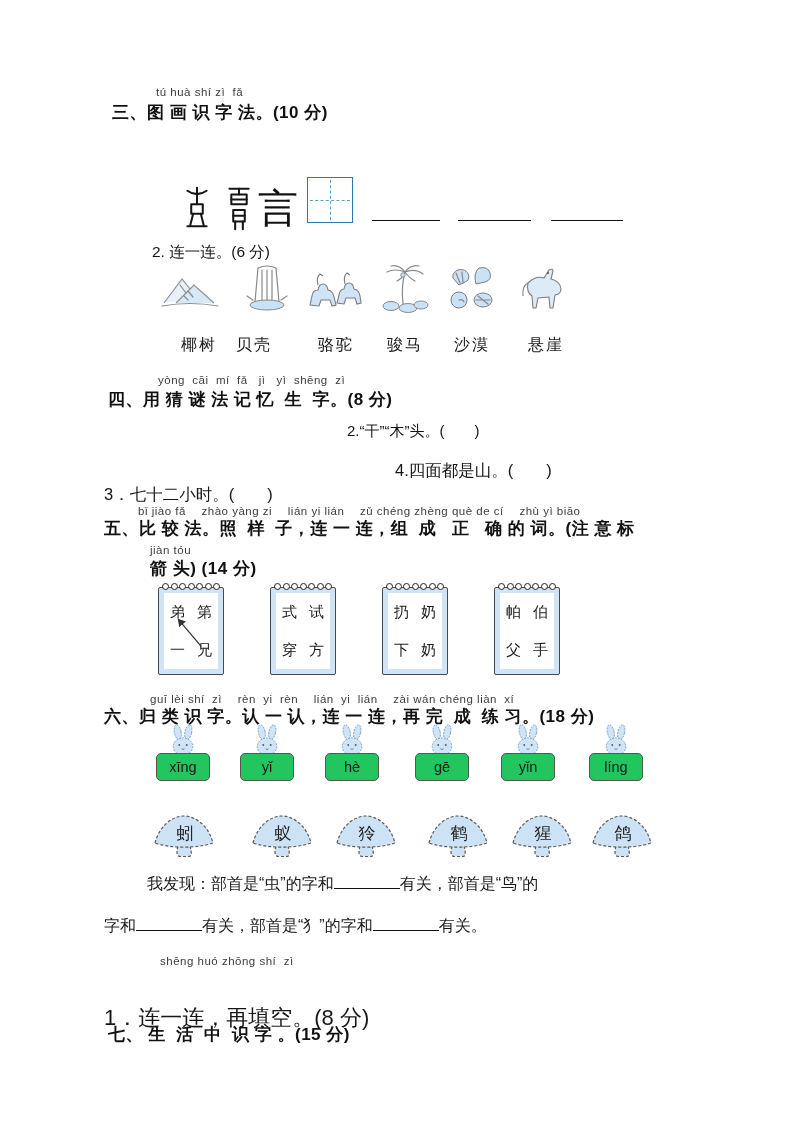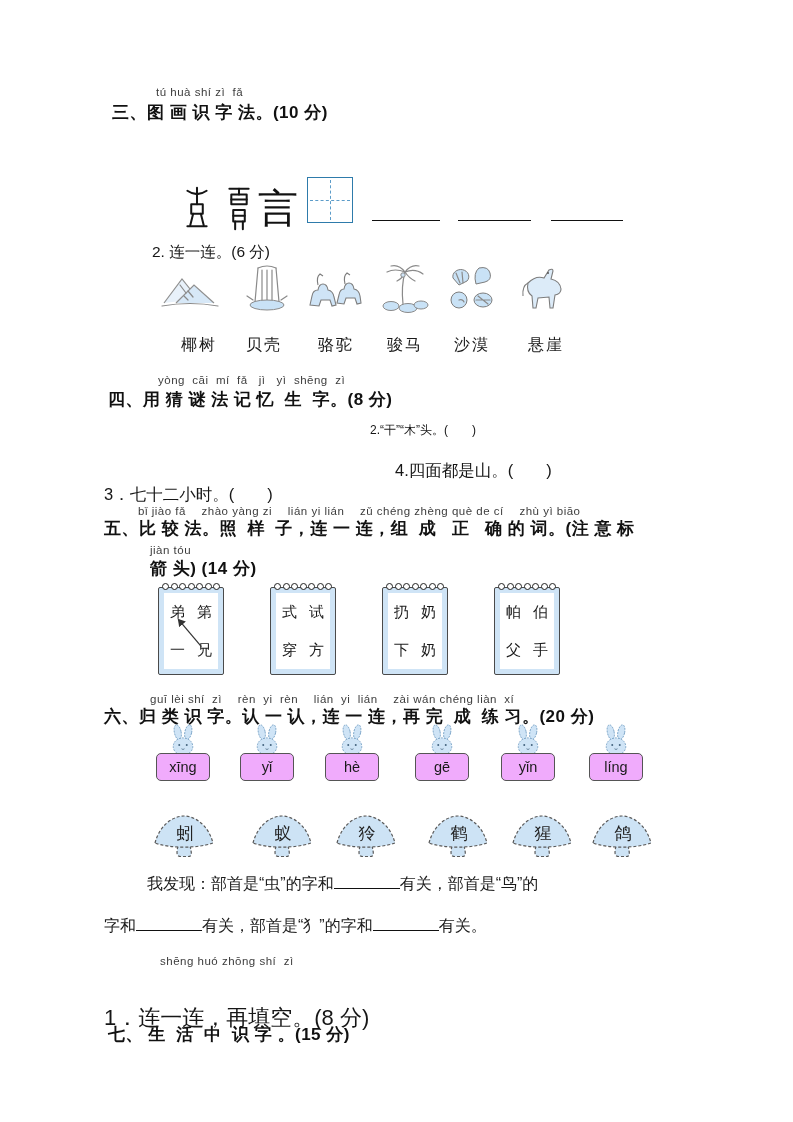--- a/index.html
+++ b/index.html
@@ -18,21 +18,21 @@
   .match-word{position:absolute;transform:translateX(-50%);font-size:16px;letter-spacing:2px;white-space:pre;}
   .notepad{position:absolute;top:583px;width:66px;}
   .rings{display:flex;justify-content:center;gap:1.5px;position:relative;z-index:2;}
   .ring{width:7px;height:7px;border:1.5px solid #222;border-radius:50%;background:#fff;box-sizing:border-box;}
   .pad-body{margin-top:-3px;height:76px;background:#cfe4f6;border:1.5px solid #4a4a4a;border-radius:2px;position:relative;padding:5px 5px;}
   .pad-inner{background:#fff;height:100%;display:grid;grid-template-columns:1fr 1fr;grid-template-rows:1fr 1fr;
              align-items:center;justify-items:center;font-size:15px;position:relative;}
   .pad-arrow{position:absolute;left:0;top:0;width:100%;height:100%;}
   .bunny-unit{position:absolute;top:724px;transform:translateX(-50%);display:flex;flex-direction:column;align-items:center;}
   .rabbit-svg{width:30px;height:33px;margin-bottom:-4px;position:relative;z-index:0;}
-  .pcard{min-width:42px;height:26px;background:#f0abfc;border:1.5px solid #555;border-radius:5px;display:flex;
+  .pcard{min-width:42px;height:26px;background:#22c55e;border:1.5px solid #555;border-radius:5px;display:flex;
          align-items:center;justify-content:center;font-size:14.5px;padding:0 5px;position:relative;z-index:1;}
   .mushroom{position:absolute;top:810px;width:64px;height:50px;transform:translateX(-50%);}
   .mushroom text{font-size:17px;fill:#222;font-family:"DejaVu Sans","Liberation Sans",sans-serif;}
   .discover-row{position:absolute;display:flex;align-items:baseline;font-size:16px;white-space:pre;}
   .fill-blank{display:inline-block;width:66px;border-bottom:1.5px solid #111;height:14px;}
   .sketch{stroke:#8a8a8a;fill:none;stroke-width:1.2;stroke-linecap:round;stroke-linejoin:round;}
   .oracle{stroke:#151515;stroke-width:2.1;fill:none;stroke-linecap:round;stroke-linejoin:round;}
 </style>
 </head>
 <body>
@@ -141,29 +141,29 @@
   </svg>
   <svg class="pic" style="left:545px;top:263px" width="58" height="52" viewBox="0 0 58 52">
     <g fill="#dcebf8" stroke="#7d7d7d" stroke-width="1.1">
       <path d="M12 20 q8-8 16-5 l5-8 q4-2 4 1 l-2 8 q9 2 10 10 q0 5-6 6 l-2 13 -3 0 -1-11 -11 1 -2 10 -3 0 -1-12 q-6-4-4-13 z"></path>
       <path d="M12 20 q-6 3-5 13" fill="none"></path>
     </g>
     <circle cx="32" cy="10" r="1" fill="#555"></circle>
   </svg>
 
   <span class="match-word" style="left:199px;top:335px">椰树</span>
-  <span class="match-word" style="left:264px;top:335px">贝壳</span>
+  <span class="match-word" style="left:254px;top:335px">贝壳</span>
   <span class="match-word" style="left:336px;top:335px">骆驼</span>
   <span class="match-word" style="left:405px;top:335px">骏马</span>
   <span class="match-word" style="left:472px;top:335px">沙漠</span>
   <span class="match-word" style="left:546px;top:335px">悬崖</span>
 
   <div class="pinyin" style="left:158px;top:374px">yòng  cāi  mí  fǎ   jì   yì  shēng  zì</div>
   <div class="sec-title" style="left:108px;top:388px">四、用 猜 谜 法 记 忆  生  字。(8 分)</div>
-  <div class="body-text" style="left:370px;top:422px;font-size:12px">2.“干”“木”头。(　　)</div>
+  <div class="body-text" style="left:347px;top:422px;font-size:15px">2.“干”“木”头。(　　)</div>
   <div class="body-text" style="left:104px;top:484px;font-size:16.5px">3．七十二小时。(　　)</div>
   <div class="body-text" style="left:395px;top:460px;font-size:16.5px">4.四面都是山。(　　)</div>
 
   <div class="pinyin" style="left:138px;top:504px">bǐ jiào fǎ　 zhào yàng zi　 lián yi lián　 zǔ chéng zhèng què de cí　 zhù yì biāo</div>
   <div class="sec-title" style="left:104px;top:517px">五、比 较 法。照  样  子，连 一 连，组  成   正   确 的 词。(注 意 标</div>
   <div class="pinyin" style="left:150px;top:544px">jiàn tóu</div>
   <div class="sec-title" style="left:150px;top:557px">箭 头) (14 分)</div>
 
   <div class="notepad" style="left:158px">
     <div class="rings">
@@ -244,21 +244,21 @@
       <div class="pad-inner">
         <span>帕</span>
         <span>伯</span>
         <span>父</span>
         <span>手</span>
       </div>
     </div>
   </div>
 
   <div class="pinyin" style="left:150px;top:692px">guī lèi shí  zì　 rèn  yi  rèn　 lián  yi  lián　 zài wán chéng liàn  xí</div>
-  <div class="sec-title" style="left:104px;top:705px">六、归 类 识 字。认 一 认，连 一 连，再 完  成  练 习。(20 分)</div>
+  <div class="sec-title" style="left:104px;top:705px">六、归 类 识 字。认 一 认，连 一 连，再 完  成  练 习。(18 分)</div>
 
   <div class="bunny-unit" style="left:183px">
     <svg class="rabbit-svg">
         <use href="#rabbit"></use>
       </svg>
     <div class="pcard">
         <span>xīng</span>
       </div>
   </div>
   <div class="bunny-unit" style="left:267px">

